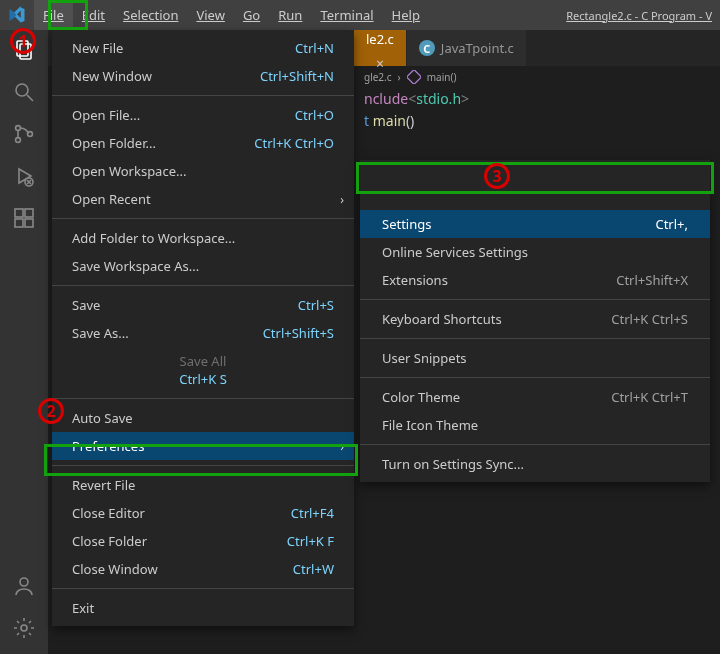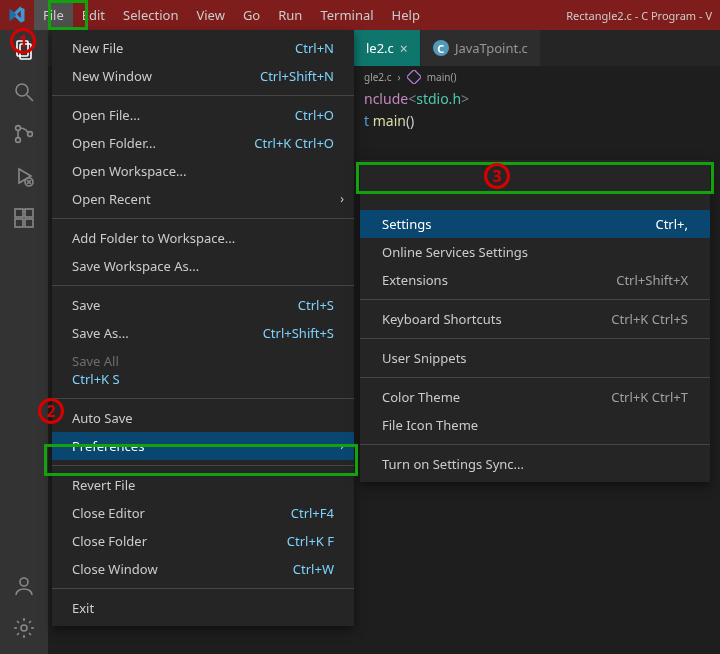--- a/index.html
+++ b/index.html
@@ -1,52 +1,52 @@
 <!DOCTYPE html>
 <html><head>
 <meta charset="utf-8">
 <style>
   * { margin: 0; padding: 0; box-sizing: border-box; font-family: "Segoe UI", system-ui, sans-serif; }
   body { background: #1e1e1e; color: #ccc; width: 720px; height: 654px; overflow: hidden; position: relative; }
 
   
-  .title-bar { height: 30px; background: #7f1d1d; display: flex; align-items: center; padding-left: 8px; }
+  .title-bar { height: 30px; background: #404040; display: flex; align-items: center; padding-left: 8px; text-decoration: underline; }
   .vsc-logo { width: 18px; height: 18px; margin-right: 8px; }
   .menu-bar { display: flex; height: 100%; }
   .menu-item { padding: 0 9px; display: flex; align-items: center; font-size: 13px; color: #ccc; cursor: default; }
   .menu-item.active { background: #505050; }
   .title-text { margin-left: auto; padding-right: 8px; font-size: 11px; color: #ccc; white-space: nowrap; overflow: hidden; }
 
   
   .activity-bar { position: absolute; top: 30px; left: 0; width: 48px; bottom: 0; background: #333; display: flex; flex-direction: column; align-items: center; padding-top: 8px; gap: 18px; }
   .activity-icon { width: 24px; height: 24px; color: #888; }
   .activity-bottom { margin-top: auto; margin-bottom: 14px; display: flex; flex-direction: column; gap: 18px; align-items: center; }
 
   
   .file-menu { position: absolute; top: 30px; left: 52px; width: 302px; background: #252526; box-shadow: 0 4px 10px rgba(0,0,0,.5); padding: 4px 0; }
-  .fm-item { display: flex; justify-content: space-between; padding: 5px 20px; font-size: 13px; color: #ccc; position: relative; }
+  .fm-item { display: flex; align-items: center; justify-content: space-between; padding: 5px 20px; font-size: 13px; color: #ccc; position: relative; }
   .fm-item.disabled { color: #6f6f6f; flex-direction: column; }
   .fm-item.highlight { background: #094771; color: #fff; }
   .fm-shortcut { color: #7dd3fc; font-size: 13px; }
   .fm-sep { height: 1px; background: #454545; margin: 5px 0; }
   .chevron { position: absolute; right: 10px; color: #ccc; font-size: 12px; }
 
   
   .sub-menu { position: absolute; top: 160px; left: 360px; width: 350px; background: #252526; box-shadow: 0 4px 10px rgba(0,0,0,.5); padding: 4px 0; }
   .sm-item { display: flex; align-items: center; justify-content: space-between; padding: 5px 22px; font-size: 13px; color: #ccc; }
   .sm-item.highlight { background: #094771; color: #fff; margin-top: 46px; }
   .sm-shortcut { color: #a0a0a0; font-size: 13px; }
   .sm-item.highlight .sm-shortcut { color: #fff; }
   .sm-sep { height: 1px; background: #454545; margin: 5px 0; }
 
   
   .editor-area { position: absolute; top: 30px; left: 48px; right: 0; bottom: 0; background: #1e1e1e; }
   .tabs { height: 36px; background: #252526; display: flex; align-items: stretch; }
   .tab { display: flex; align-items: center; gap: 6px; padding: 0 12px; font-size: 13px; color: #969696; background: #2d2d2d; border-right: 1px solid #252526; }
-  .tab.active { background: #0f766e; color: #fff; }
+  .tab.active { background: #a16207; color: #fff; flex-direction: column; }
   .tab .tab-close { font-size: 14px; color: #ccc; }
   .breadcrumb { padding: 4px 12px; font-size: 10px; color: #a0a0a0; display: flex; align-items: center; gap: 6px; }
   .code { font-family: Consolas, monospace; font-size: 14px; padding-left: 10px; line-height: 22px; }
   .kw { color: #c586c0; }
   .str { color: #4ec9b0; }
   .fn { color: #dcdcaa; }
   .ang { color: #808080; }
   .typ { color: #569cd6; }
 
   

